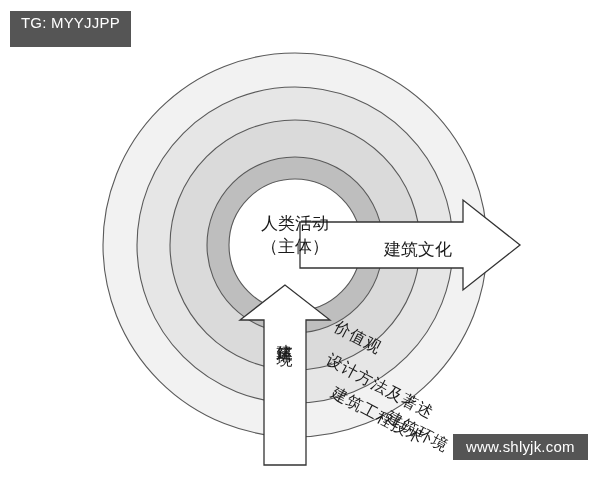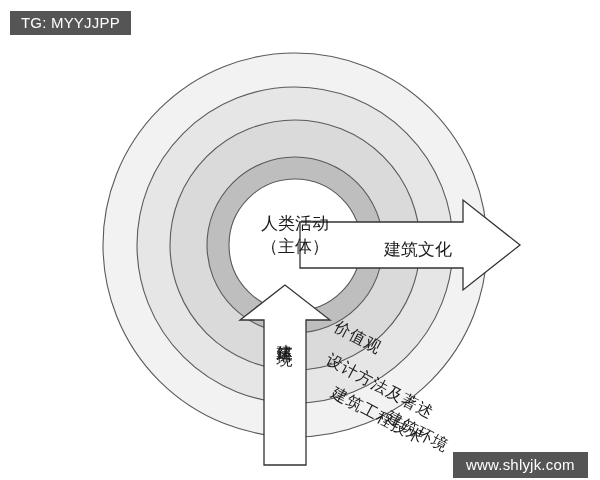--- a/index.html
+++ b/index.html
@@ -16,22 +16,22 @@
   .tag-box{
     position:absolute;
     display:flex;align-items:center;justify-content:center;
     background:#555555;
     color:#ffffff;
     font-size:15px;
     letter-spacing:0.2px;
     font-family:"Liberation Sans",sans-serif;
     box-sizing:border-box;
   }
-  #tag-top{left:10px;top:11px;padding:3px 11px 4px 11px;}
-  #tag-bottom{left:453px;top:452px;padding:4px 13px 5px 13px;font-size:15px;}
+  #tag-top{left:10px;top:11px;padding:3px 11px 16px 11px;}
+  #tag-bottom{left:453px;top:434px;padding:4px 13px 5px 13px;font-size:15px;}
 
   .cn{
     font-family:"DejaVu Sans","Liberation Sans",sans-serif;
     fill:#1a1a1a;
   }
 </style>
 </head>
 <body>
 
 <div id="stage">

